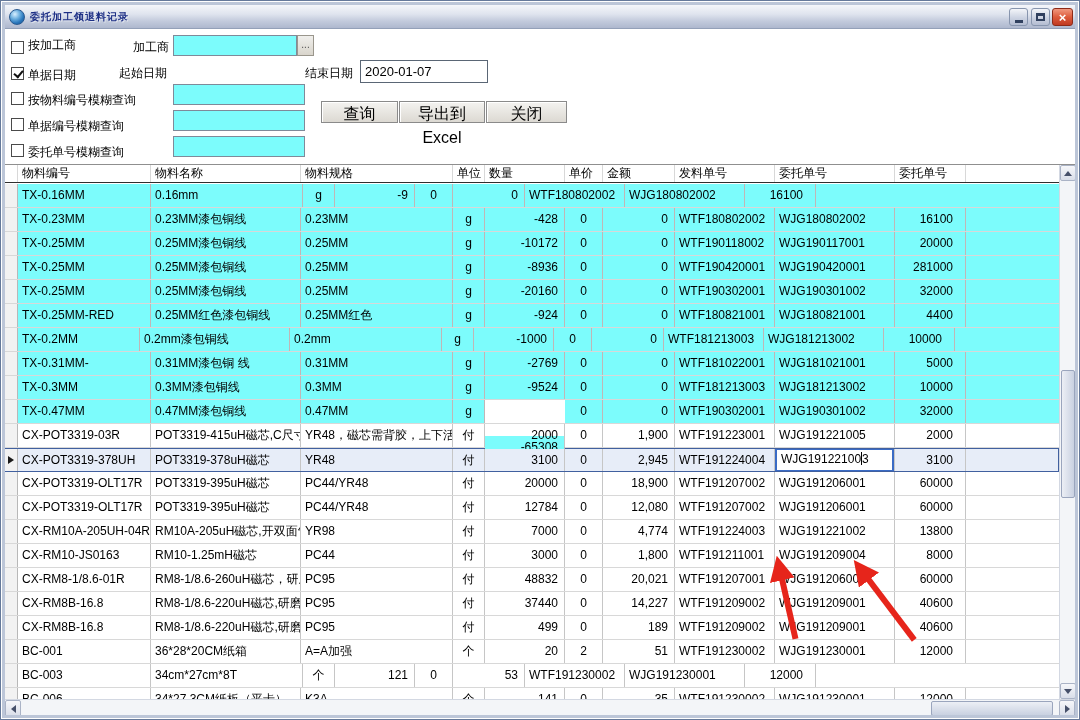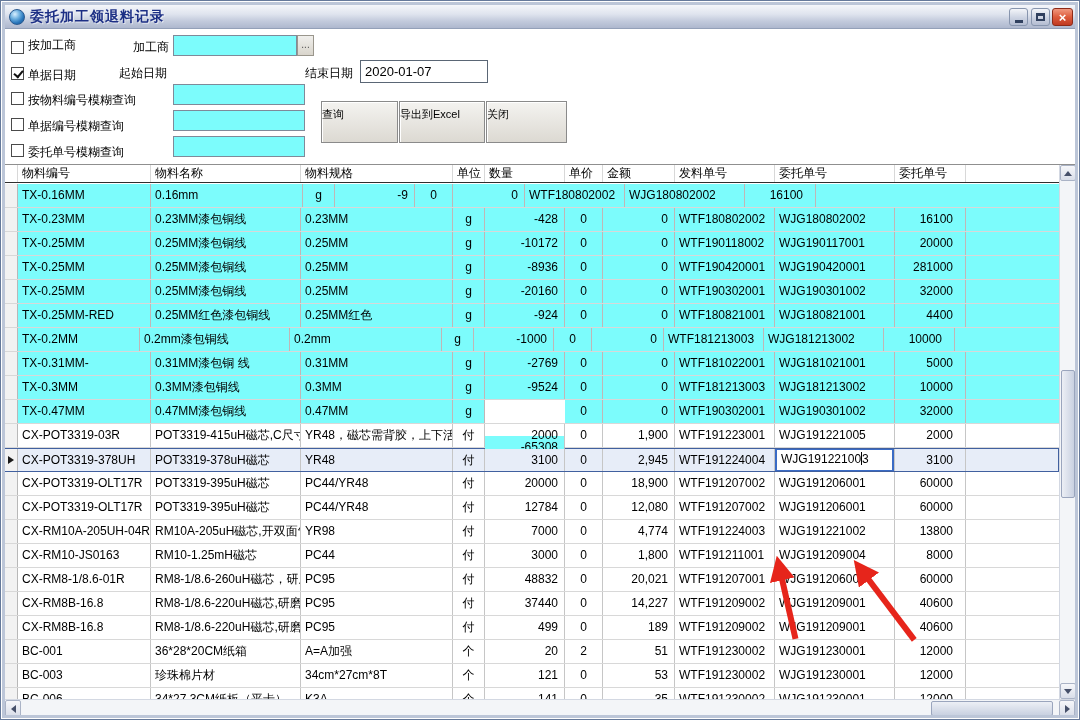--- a/index.html
+++ b/index.html
@@ -7,41 +7,41 @@
   *{box-sizing:border-box;}
   .window{position:absolute;inset:0;background:#fff;border:1px solid #65799a;}
   .frame{position:absolute;inset:1px;border:3px solid #bcc6d8;pointer-events:none;}
   
   .titlebar{position:absolute;top:4px;left:4px;right:4px;height:24px;
     background:linear-gradient(#f4f6fa 0%,#dfe4ee 40%,#c2cadc 70%,#aeb8ce 100%);
     border-bottom:1px solid #93a0b8;display:flex;align-items:center;}
   .app-icon{width:16px;height:16px;border-radius:50%;margin:0 5px 0 4px;
     background:radial-gradient(circle at 35% 30%,#d8efff 0%,#6fb1e0 35%,#2a77bc 65%,#114e8e 100%);
     border:1px solid #2a5a90;}
-  .title-text{font-size:14px;font-weight:bold;color:#1c2f85;text-shadow:1px 1px 0 rgba(255,255,255,.55);
+  .title-text{font-size:10px;font-weight:bold;color:#1c2f85;text-shadow:1px 1px 0 rgba(255,255,255,.55);
     letter-spacing:1px;}
   .winbtn{position:absolute;top:3px;width:19px;height:18px;border:1px solid #8795ae;border-radius:3px;
     background:linear-gradient(#f3f5f9,#ccd3e2 55%,#b4bdd2);display:flex;align-items:center;justify-content:center;}
   .winbtn.close{width:21px;background:linear-gradient(#f0987f,#dd5b3c 50%,#c03a22);border-color:#8d2a18;
     color:#fff;font-weight:bold;font-size:13px;line-height:1;}
   .glyph-min{width:8px;height:3px;background:#30405e;margin-top:8px;}
   .glyph-max{width:9px;height:8px;border:2px solid #30405e;border-top-width:3px;}
   
   .client{position:absolute;top:28px;left:4px;right:4px;bottom:4px;background:#fff;overflow:hidden;font-size:12px;color:#000;}
   
   .cb{position:absolute;left:6px;width:13px;height:13px;background:#fff;border:1px solid #4a4a4a;}
   .cb.checked::after{content:"";position:absolute;left:2px;top:2px;width:7px;height:4px;
     border-left:2px solid #111;border-bottom:2px solid #111;transform:rotate(-50deg);}
   .flabel{position:absolute;font-size:12px;color:#000;white-space:nowrap;}
   .field{position:absolute;border:1px solid #7f8a99;background:#7cfcfc;}
   .field.white{background:#fff;border:1px solid #5a6675;padding:2px 4px;font-size:13px;}
   .browse{position:absolute;background:linear-gradient(#f0efec,#d9d5cc);border:1px solid #9a968c;
     font-size:10px;color:#555;text-align:center;line-height:18px;}
-  .fbtn{position:absolute;height:42px;background:linear-gradient(#f4f3f0,#dcd9d2);border:1px solid #8a8a8a;
-    box-shadow:inset 1px 1px 0 #fff;font-size:11px;color:#000;text-align:left;line-height:24px;}
+  .fbtn{position:absolute;height:22px;background:linear-gradient(#f4f3f0,#dcd9d2);border:1px solid #8a8a8a;
+    box-shadow:inset 1px 1px 0 #fff;font-size:16px;color:#000;text-align:center;line-height:24px;}
   
   .grid-topline{position:absolute;left:0;right:0;top:135px;height:1px;background:#8f8f8f;}
   .ghead{position:absolute;left:0;right:16px;top:136px;height:18px;display:flex;border-bottom:1px solid #2f2f2f;background:#fff;}
   .hcell{height:100%;padding-left:4px;line-height:16px;font-size:12px;border-right:1px solid #d8d8d8;
     overflow:hidden;white-space:nowrap;flex:none;}
   .hcell.filler{flex:1;border-right:none;}
   .grows{position:absolute;left:0;right:16px;top:155px;height:515px;overflow:hidden;}
   .grow{display:flex;height:24px;border-bottom:1px solid #d8d8d8;background:#fff;}
   .gcell{height:100%;line-height:22px;padding:0 4px;border-right:1px solid #c6c6c6;overflow:hidden;
     white-space:nowrap;flex:none;font-size:12px;}
@@ -414,21 +414,20 @@
           <div class="gcell ctr" style="width: 38px;">2</div>
           <div class="gcell num" style="width: 72px;">51</div>
           <div class="gcell" style="width: 100px;">WTF191230002</div>
           <div class="gcell" style="width: 120px;">WJG191230001</div>
           <div class="gcell num qty" style="width: 71px;">12000</div>
           <div class="gcell filler"></div>
         </div>
         <div class="grow">
           <div class="gcell marker" style="width: 13px;"></div>
           <div class="gcell" style="width: 133px;">BC-003</div>
-          <div class="gcell" style="width: 150px;">珍珠棉片材</div>
           <div class="gcell" style="width: 152px;">34cm*27cm*8T</div>
           <div class="gcell ctr" style="width: 32px;">个</div>
           <div class="gcell num" style="width: 80px;">121</div>
           <div class="gcell ctr" style="width: 38px;">0</div>
           <div class="gcell num" style="width: 72px;">53</div>
           <div class="gcell" style="width: 100px;">WTF191230002</div>
           <div class="gcell" style="width: 120px;">WJG191230001</div>
           <div class="gcell num qty" style="width: 71px;">12000</div>
           <div class="gcell filler"></div>
         </div>

